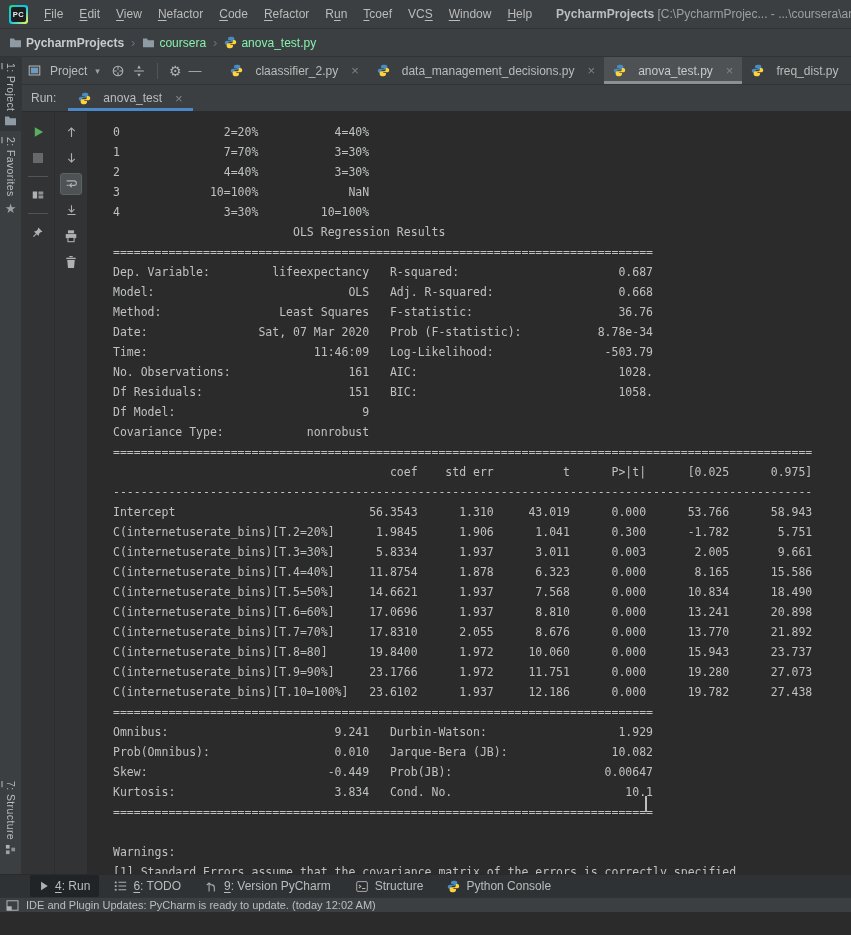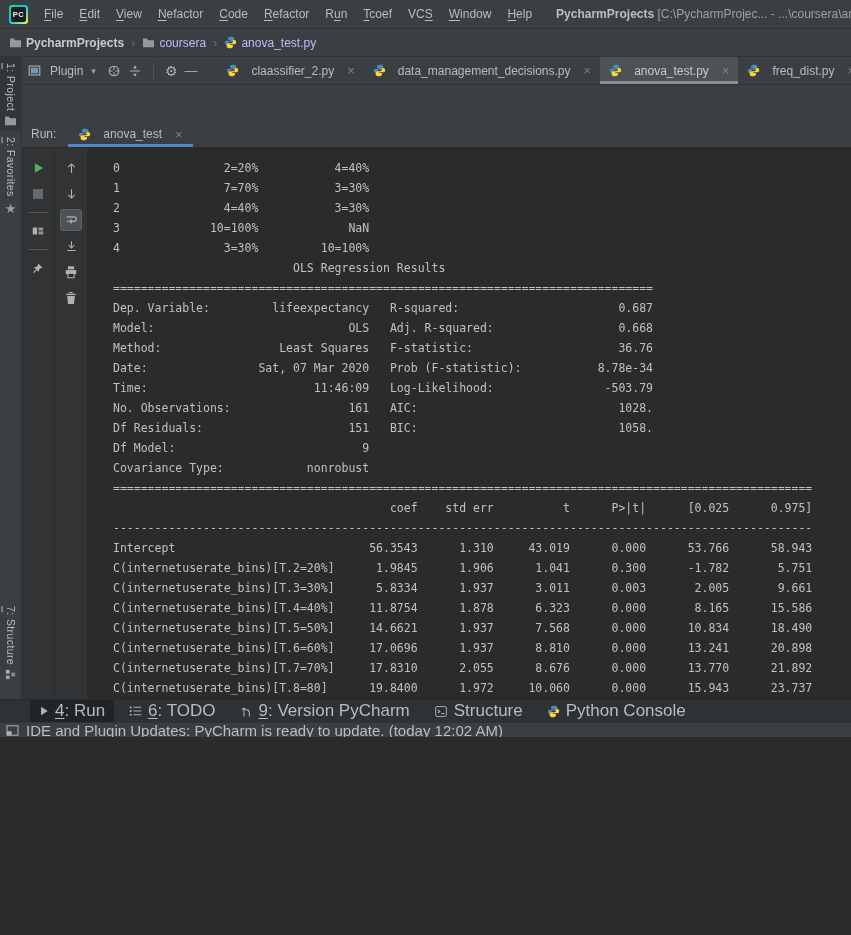--- a/index.html
+++ b/index.html
@@ -1,38 +1,38 @@
 <!DOCTYPE html>
 <html><head>
 <meta charset="utf-8">
 <style>
   * { box-sizing: border-box; margin: 0; padding: 0; }
   html,body { background:#2B2B2B; }
   .app {
-    width:851px; height:737px; overflow:hidden;
+    width:851px; height:912px; overflow:hidden;
     font-family:"Liberation Sans", sans-serif; font-size:12px;
     color:#BBBBBB; background:#3C3F41;
     display:flex; flex-direction:column; position:relative;
   }
   
   .menubar { height:29px; flex:0 0 29px; display:flex; align-items:center;
     padding-left:7px; background:#3C3F41; border-bottom:1px solid #313335; white-space:nowrap; }
   .pc-logo { width:19px; height:19px; border-radius:3px; margin:0 8px 0 2px;
     background:linear-gradient(135deg,#21D789 0%,#07C3F2 48%,#FCF84A 100%);
     display:flex; align-items:center; justify-content:center; flex:0 0 19px; }
   .pc-logo-inner { width:15px; height:15px; background:#1b1d1e; border-radius:2px;
     color:#E8F2F5; font-size:7.5px; font-weight:bold; display:flex; align-items:center; justify-content:center; letter-spacing:.5px;}
   .menu-item { padding:0 8px; color:#BBBBBB; cursor:default; }
   .mn { text-decoration:underline; text-underline-offset:2px; }
   .win-title { margin-left:16px; color:#9DA0A2; overflow:hidden; flex:1; }
   .win-title b { color:#BBBEC0; font-weight:bold; }
   
   .breadcrumbs { height:28px; flex:0 0 28px; display:flex; align-items:center;
     padding-left:9px; gap:4px; background:#3C3F41; border-bottom:1px solid #313335; }
-  .crumb { color:#c4b5fd; }
+  .crumb { color:#86efac; }
   .crumb.bold { font-weight:bold; color:#C8CACC; }
   .chev { color:#6E7275; margin:0 3px; font-size:13px; }
   .ic { display:inline-flex; align-items:center; justify-content:center; }
   .ic svg { display:block; }
   
   .main { flex:1; display:flex; min-height:0; }
   .stripe { width:22px; flex:0 0 22px; background:#3C3F41; border-right:1px solid #313335;
     display:flex; flex-direction:column; align-items:center; }
   .stripe-btn { width:22px; display:flex; flex-direction:column; align-items:center;
     padding:6px 0 5px 0; gap:4px; }
@@ -46,45 +46,45 @@
   .proj-header { display:flex; align-items:center; gap:7px; padding:0 8px 0 6px; }
   .proj-label { margin:0 1px 0 2px; }
   .dd-arrow { font-size:9px; color:#9DA0A2; margin-right:4px; }
   .vsep { width:1px; height:16px; background:#515558; margin:0 4px; }
   .tabs { display:flex; margin-left:12px; align-items:stretch; }
   .tab { display:flex; align-items:center; gap:12px; padding:0 9px; color:#BBBBBB; position:relative; }
   .tab.active { background:#4E5254; color:#C8CACC; box-shadow:inset 0 -3px 0 #8C9093; }
   .tab-close { color:#7E8486; font-size:13px; margin-left:1px; line-height:1; }
   
   .runheader { height:27px; flex:0 0 27px; display:flex; align-items:center;
-    background:#3C3F41; border-bottom:1px solid #2B2B2B; padding-left:9px;margin-top:36px; }
+    background:#3C3F41; border-bottom:1px solid #2B2B2B; padding-left:9px; }
   .run-label { margin-right:12px; color:#BBBEC0; }
   .run-tab { display:flex; align-items:center; gap:12px; padding:0 10px; height:100%; position:relative; }
   .run-underline { position:absolute; left:0; right:0; bottom:0; height:3px; }
   
   .body { flex:1; display:flex; min-height:0; }
   .toolcol { width:33px; flex:0 0 33px; background:#313335; display:flex; flex-direction:column;
     align-items:center; padding-top:9px; }
   .toolcol.first { border-right:1px solid #2B2D2F; }
   .toolcol.second { border-right:1px solid #2B2B2B; }
   .tool-btn { width:22px; height:22px; display:flex; align-items:center; justify-content:center;
     margin-bottom:4px; border:1px solid transparent; }
   .tool-btn.selected { background:#4E5254; border:1px solid #5E6365; border-radius:3px; }
   .tool-sep { width:20px; height:1px; background:#515558; margin:3px 0 7px 0; }
   .console { flex:1; background:#2B2B2B; position:relative; overflow:hidden;
     font-family:"DejaVu Sans Mono", monospace; font-size:11.5px; line-height:20px; color:#BEC0C2; }
   .console pre { margin:8px; padding:2px 0 0 17px; font:inherit; white-space:pre; }
   .caret { position:absolute; top:684px; left:calc(17px + 78ch); width:2px; height:16px; background:#BBBEC0; }
   
   .bottombar { height:23px; flex:0 0 23px; background:#2F3234; border-top:1px solid #282A2C;
-    display:flex; padding-left:30px; gap:6px; font-size:17px; }
+    display:flex; padding-left:30px; gap:6px; font-size:12px; }
   .bb-btn { display:flex; align-items:center; gap:6px; padding:2px 9px; color:#BBBBBB; border-radius:2px; }
   .bb-btn.active { background:#212426; }
   .statusbar { height:15px; flex:0 0 15px; background:#3C3F41; border-top:1px solid #313335;
-    display:flex; align-items:center; gap:7px; padding:0 6px; font-size:15px; color:#BBBEC0; }
+    display:flex; align-items:center; gap:7px; padding:0 6px; font-size:11px; color:#BBBEC0; }
   .glyph-gear { font-size:14px; color:#AFB1B3; }
   .glyph-star { font-size:13px; color:#9AA0A6; }
   .glyph-minus { color:#AFB1B3; font-size:13px; }
 </style>
 </head>
 <body>
 
 <div class="app">
 
   <div class="menubar">
@@ -161,21 +161,21 @@
     <div class="content">
 
       <div class="tabrow">
         <div class="proj-header">
           <span class="ic">
               <svg width="13" height="13" viewBox="0 0 16 16">
                 <rect x="1.5" y="2.5" width="13" height="11" fill="none" stroke="#AFB1B3" stroke-width="1.3"></rect>
                 <rect x="3.5" y="4.5" width="9" height="7" fill="#6E9BC2"></rect>
               </svg>
             </span>
-          <span class="proj-label">Plugin</span>
+          <span class="proj-label">Project</span>
           <span class="dd-arrow">▾</span>
           <span class="ic">
               <svg width="14" height="14" viewBox="0 0 16 16" fill="none" stroke="#AFB1B3" stroke-width="1.2">
                 <circle cx="8" cy="8" r="5.5"></circle>
                 <path d="M8 2.5v4M8 9.5v4M2.5 8h4M9.5 8h4"></path>
               </svg>
             </span>
           <span class="ic">
               <svg width="14" height="14" viewBox="0 0 16 16">
                 <g stroke="#AFB1B3" stroke-width="1.2" fill="#AFB1B3">

